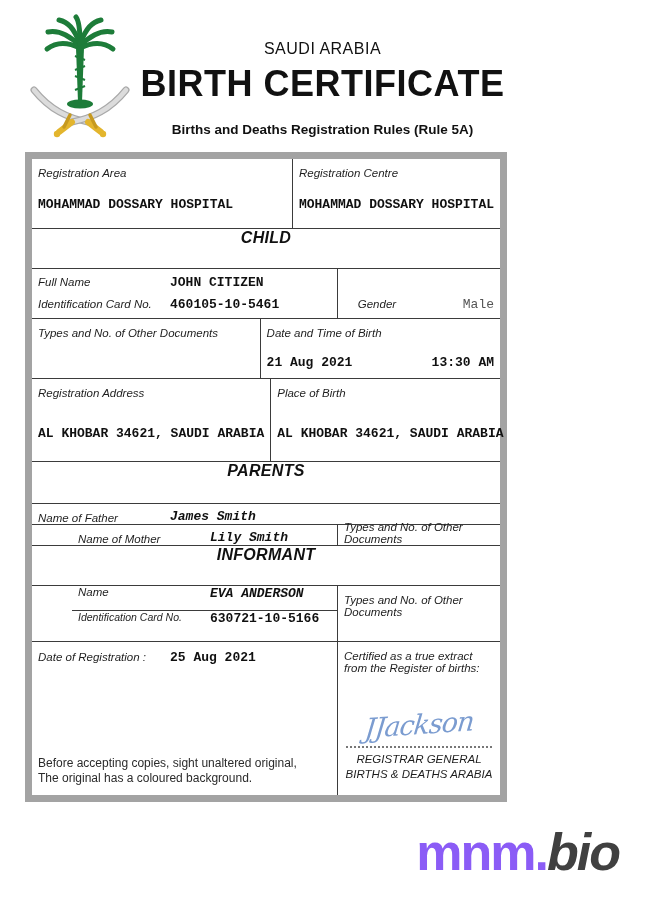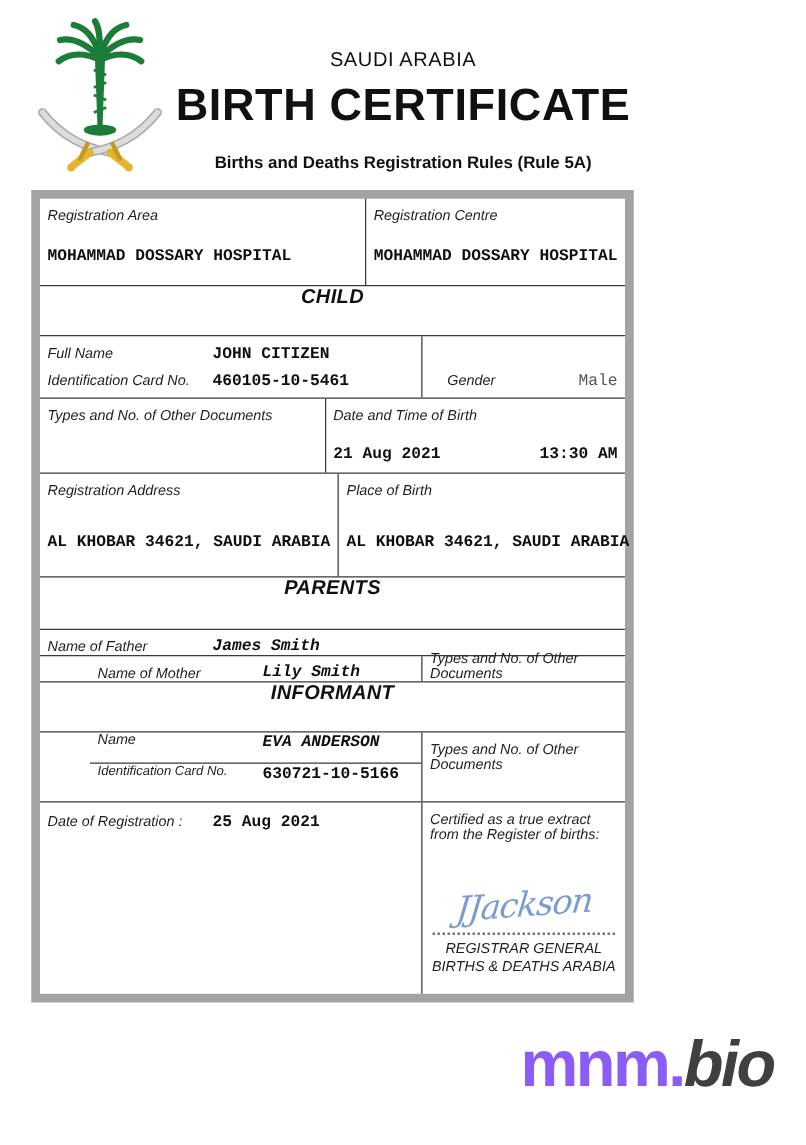--- a/index.html
+++ b/index.html
@@ -208,20 +208,24 @@
         <div class="lab">Types and No.  of Other Documents</div>
       </div>
     </div>
 
     <div class="row r153 last">
       <div class="cell cl colpad">
         <div class="pair">
           <span class="lab w132">Date of Registration :</span>
           <span class="val">25 Aug 2021</span>
         </div>
+        <div class="notice">
+          <div>Before accepting copies, sight unaltered original,</div>
+          <div>The original has a coloured background.</div>
+        </div>
       </div>
       <div class="cell cr colpad certcell">
         <div class="lab">Certified as a true extract from the Register of births:</div>
         <div class="sig">JJackson</div>
         <div class="dotline"></div>
         <div class="registrar">
           <div>REGISTRAR GENERAL</div>
           <div>BIRTHS &amp; DEATHS ARABIA</div>
         </div>
       </div>

